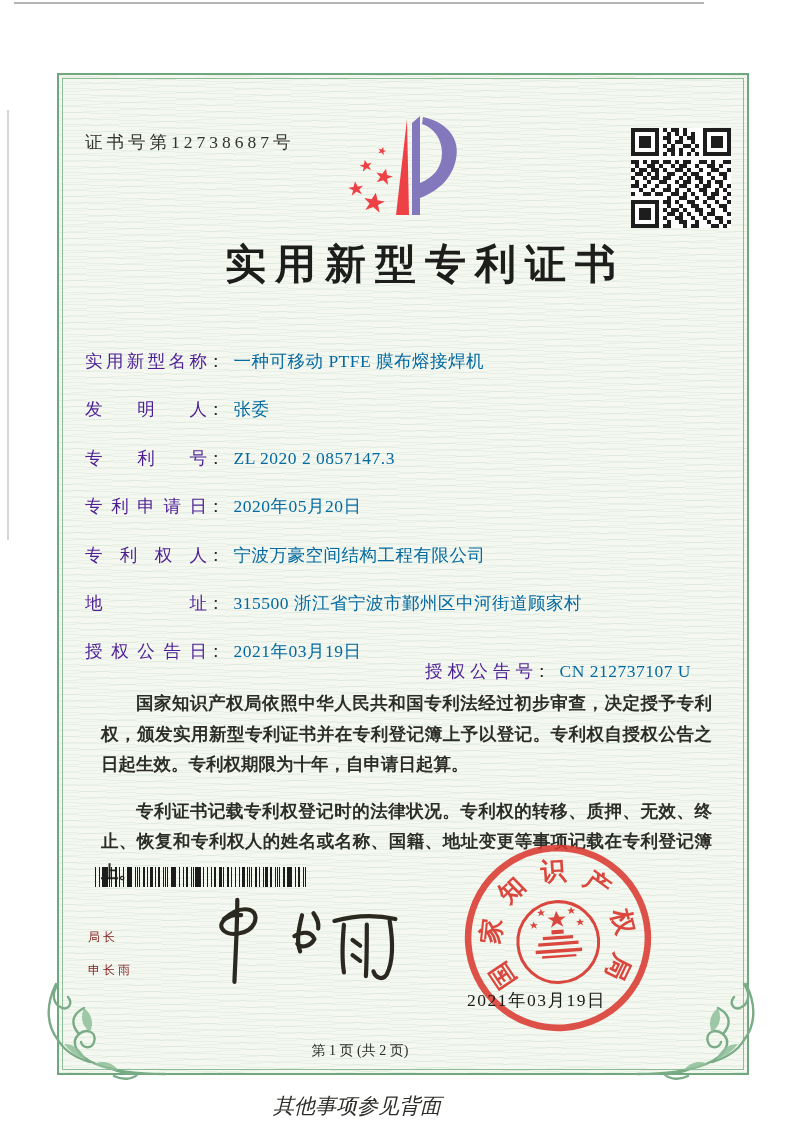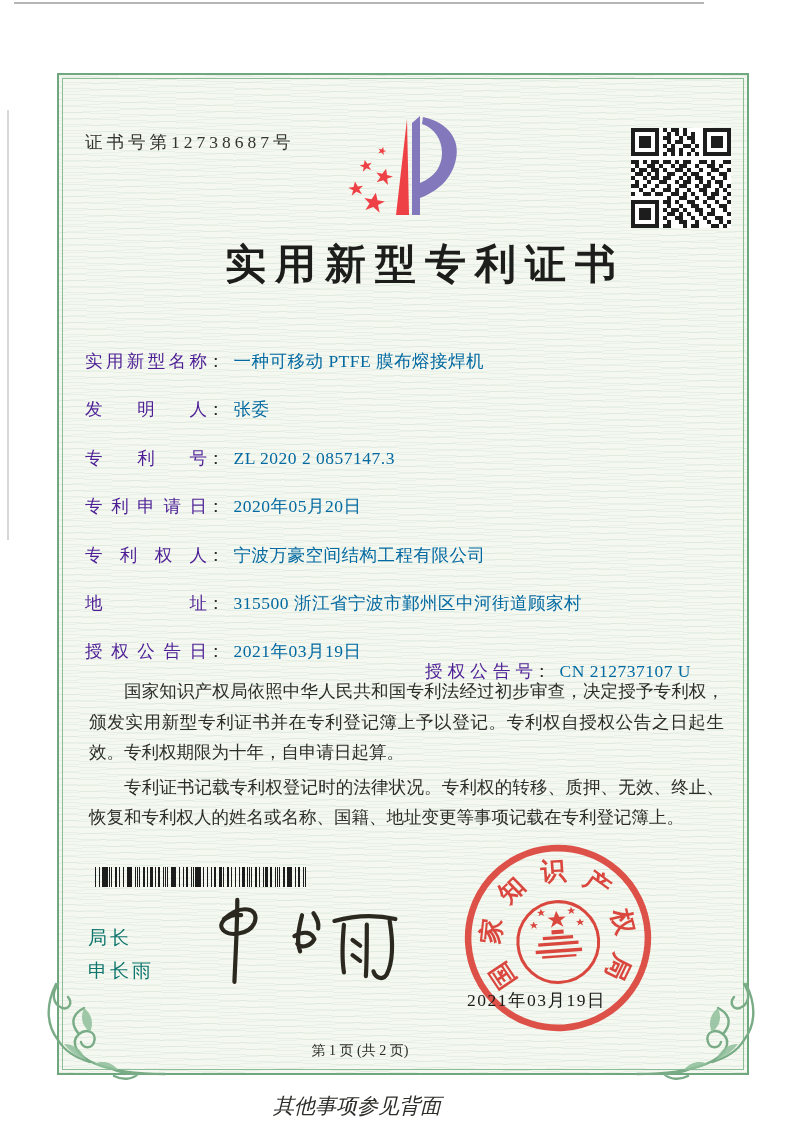--- a/index.html
+++ b/index.html
@@ -36,31 +36,31 @@
   .f-label{display:inline-block;width:122px;text-align:justify;text-align-last:justify;vertical-align:top;color:#4c1d95;font-family:Liberation Serif, serif;}
   .f-colon{display:inline-block;margin-right:9px;}
   .f-value{letter-spacing:.5px;color:#0369a1;text-align:center;}
   .pair2{position:absolute;left:340px;top:0;margin-top:20px;}
   .pair2 .f-label{width:108px;}
 
   .body-text{
     position:absolute;left:85px;top:672px;width:643px;
     font-size:17.5px;line-height:30.6px;text-align:justify;color:#2c2c28;
   }
-  .body-text p{margin:4px;text-indent:2em;}
+  .body-text p{margin:16px;text-indent:2em;font-weight:bold;}
 
   .barcode{
     position:absolute;left:95px;top:867px;width:212px;height:20px;
     background-image:
       repeating-linear-gradient(90deg,#1c1c1c 0 1.5px,transparent 1.5px 4px),
       repeating-linear-gradient(90deg,#1c1c1c 0 1px,transparent 1px 7px),
       repeating-linear-gradient(90deg,transparent 0 9px,#1c1c1c 9px 12px,transparent 12px 23px);
   }
 
-  .signer{position:absolute;left:88px;top:921px;font-size:19px;letter-spacing:3px;color:#0f766e;
+  .signer{position:absolute;left:88px;top:921px;font-size:12px;letter-spacing:3px;color:#7f1d1d;
     font-family:"Liberation Sans","DejaVu Sans",sans-serif;}
   .signer div{line-height:33px;}
   .signature{position:absolute;left:203px;top:888px;width:200px;height:102px;}
 
   .seal{position:absolute;left:457px;top:837px;width:202px;height:202px;transform:rotate(-4deg);opacity:.93;}
   .seal-date{position:absolute;left:467px;top:988px;font-size:17.5px;letter-spacing:1.5px;color:#1b1b19;z-index:5;}
 
   .page-number{position:absolute;left:260px;top:1042px;width:200px;text-align:center;font-size:14px;color:#2c2c28;}
   .back-note{position:absolute;left:57px;top:1092px;width:600px;text-align:center;font-size:21px;font-style:italic;color:#2c2c28;}
 

